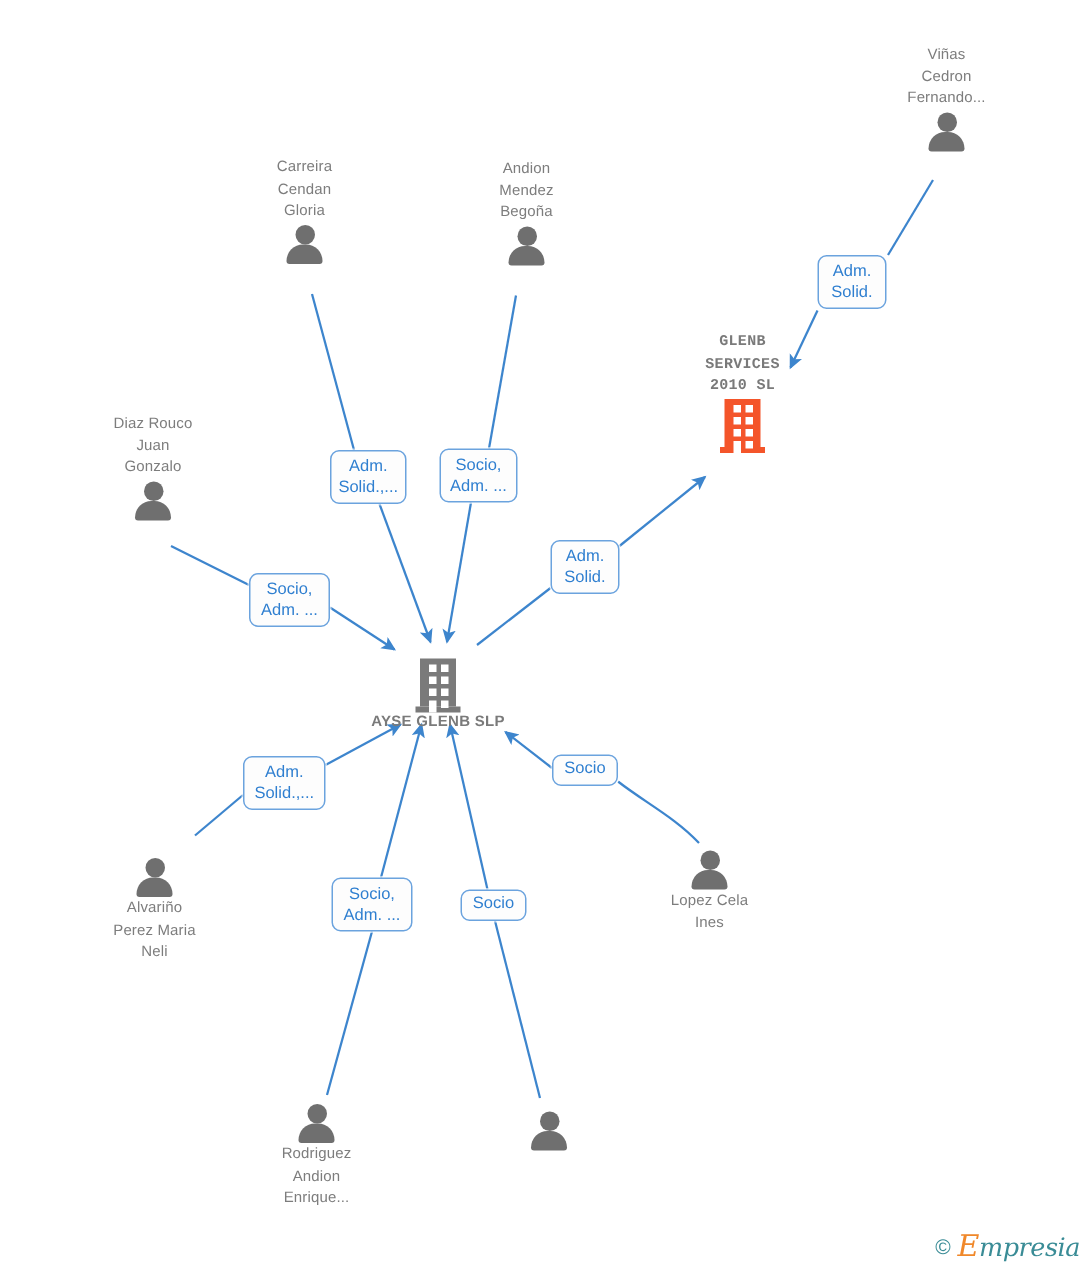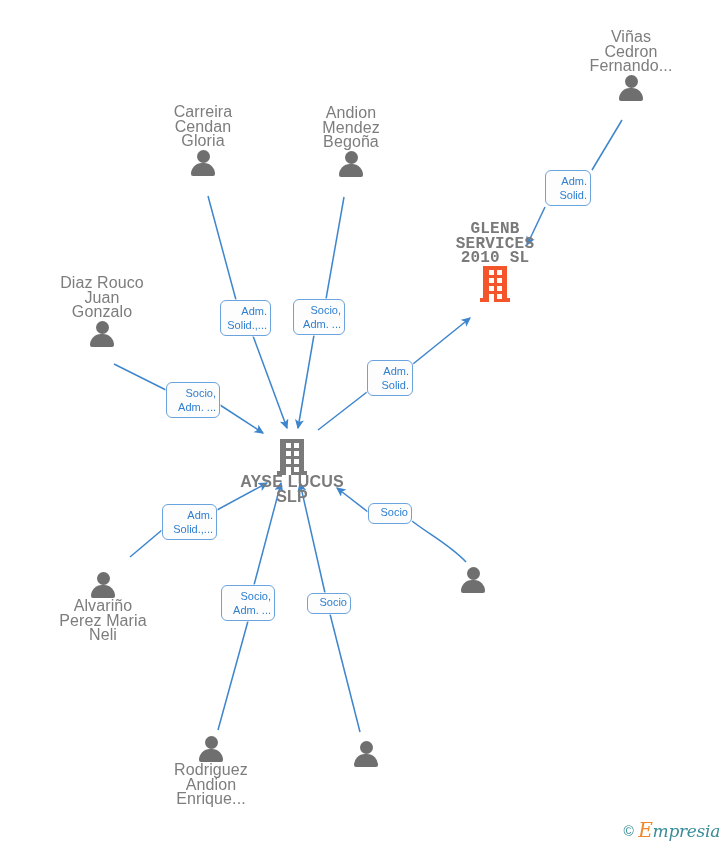--- a/index.html
+++ b/index.html
@@ -29,21 +29,21 @@
 
   
   .node {
     position: absolute;
     width: 140px;
     margin-left: -70px;
     text-align: center;
     z-index: 5;
   }
   .node .label {
-    font-size: 16px;
+    font-size: 10px;
     line-height: 14.5px;
     color: #7d7d7d;
     letter-spacing: 0.1px;
     white-space: pre-line;
   }
   .node.company .label {
     color: #7a7a7a;
     font-weight: bold;
     letter-spacing: 0.2px;
   }
@@ -126,21 +126,21 @@
   
   .chip {
     position: absolute;
     box-sizing: border-box;
     background: #fdfdfd;
     border: 1.6px solid #6ba3de;
     border-radius: 6px;
     color: #2f7fd0;
     font-size: 11px;
     line-height: 13.5px;
-    text-align: right;
+    text-align: center;
     padding: 4px 3px 4px 3px;
     z-index: 8;
     white-space: pre-line;
     box-shadow: 0 0 0 1px rgba(255,255,255,0.6);
   }
 
   
   #watermark {
     position: absolute;
     right: 8px;
@@ -273,38 +273,40 @@
       <span class="base"></span>
       <i class="w" style="left:9px;  top:4px;"></i>
       <i class="w" style="left:17px; top:4px;"></i>
       <i class="w" style="left:9px;  top:12px;"></i>
       <i class="w" style="left:17px; top:12px;"></i>
       <i class="w" style="left:9px;  top:20px;"></i>
       <i class="w" style="left:17px; top:20px;"></i>
       <i class="door" style="left:9px; top:28px;"></i>
       <i class="w" style="left:17px; top:28px;"></i>
     </span>
-    <div class="label">AYSE LUCUS  SLP</div>
+    <div class="label">AYSE GLENB  SLP</div>
   </div>
 
   <div class="node below" style="left:103px; top:569px;">
     <span class="glyph person-ico">
       <span class="head"></span>
         <span class="body"></span>
     </span>
     <div class="label">Alvariño
 Perez Maria
 Neli</div>
   </div>
 
   <div class="node below" style="left:473px; top:564px;">
     <span class="glyph person-ico">
       <span class="head"></span>
         <span class="body"></span>
     </span>
+    <div class="label">Lopez Cela
+Ines</div>
   </div>
 
   <div class="node below" style="left:211px; top:733px;">
     <span class="glyph person-ico">
       <span class="head"></span>
         <span class="body"></span>
     </span>
     <div class="label">Rodriguez
 Andion
 Enrique...</div>

